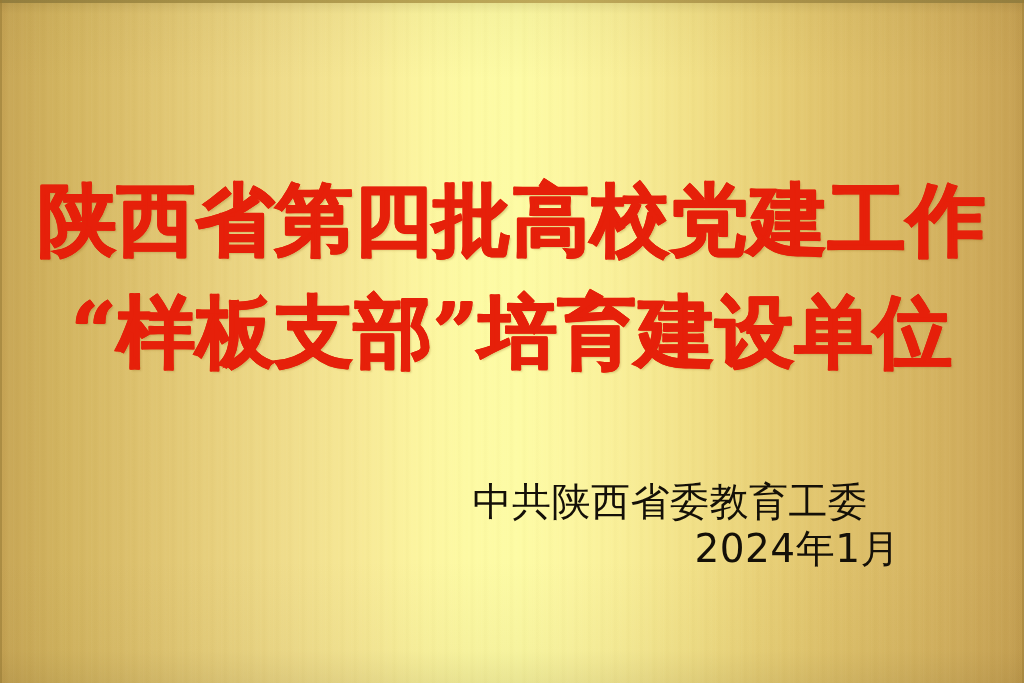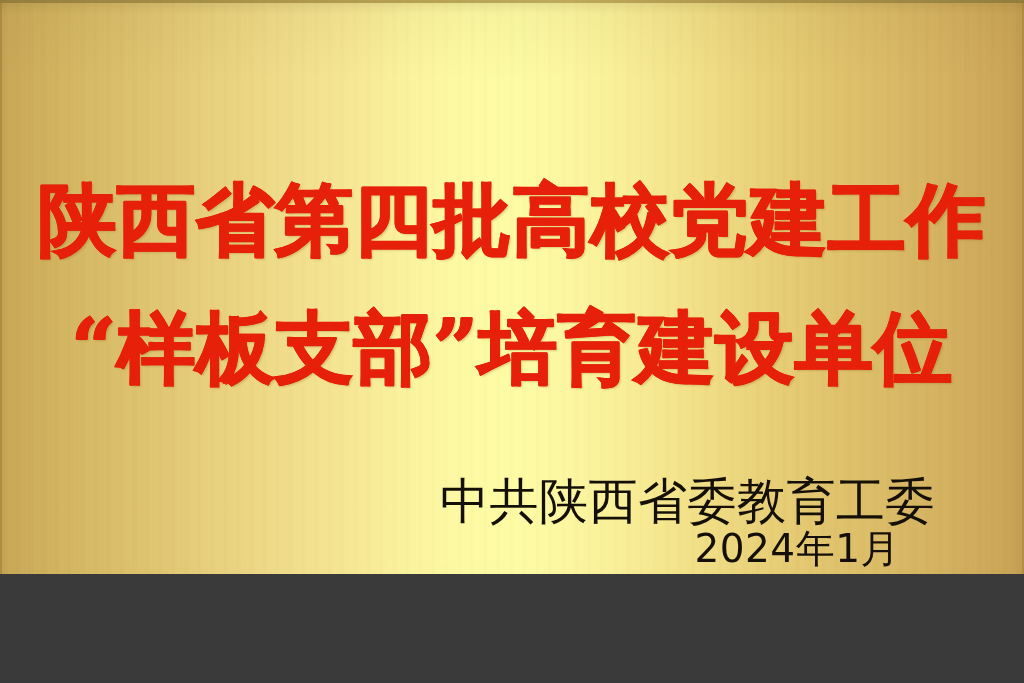--- a/index.html
+++ b/index.html
@@ -5,21 +5,21 @@
 <style>
   html, body {
     margin: 0;
     padding: 0;
     background: #3a3a3a;
   }
 
   .plaque {
     position: relative;
     width: 1024px;
-    height: 574px;
+    height: 683px;
     overflow: hidden;
     font-family: "Liberation Sans", "DejaVu Sans", sans-serif;
     
     background:
       linear-gradient(
         to right,
         #c5a253 0px,
         #c9a857 10px,
         #d2b45f 60px,
         #dcc06c 130px,
@@ -116,35 +116,35 @@
     -webkit-text-stroke: 1.6px #e6200a;
     text-shadow:
        1px 0   0 #e6200a,
       -1px 0   0 #e6200a,
        0   1px 0 #e6200a,
        0  -1px 0 #e6200a,
        2px 2px 2px rgba(140, 96, 20, 0.28);
   }
 
   .title-line.line2 {
-    margin-top: 24px;
+    margin-top: 8px;
   }
 
   
   .signature-block {
     position: absolute;
     left: 440px;
     top: 478px;
     width: 460px;
     text-align: center;
   }
 
   .sig-org {
     font-family: "DejaVu Sans", "Liberation Sans", sans-serif;
-    font-size: 49px;
+    font-size: 39px;
     line-height: 47px;
     color: #141008;
     white-space: nowrap;
     letter-spacing: 0.5px;
   }
 
   .sig-date {
     font-family: "DejaVu Sans", "Liberation Sans", sans-serif;
     font-size: 39px;
     line-height: 47px;

